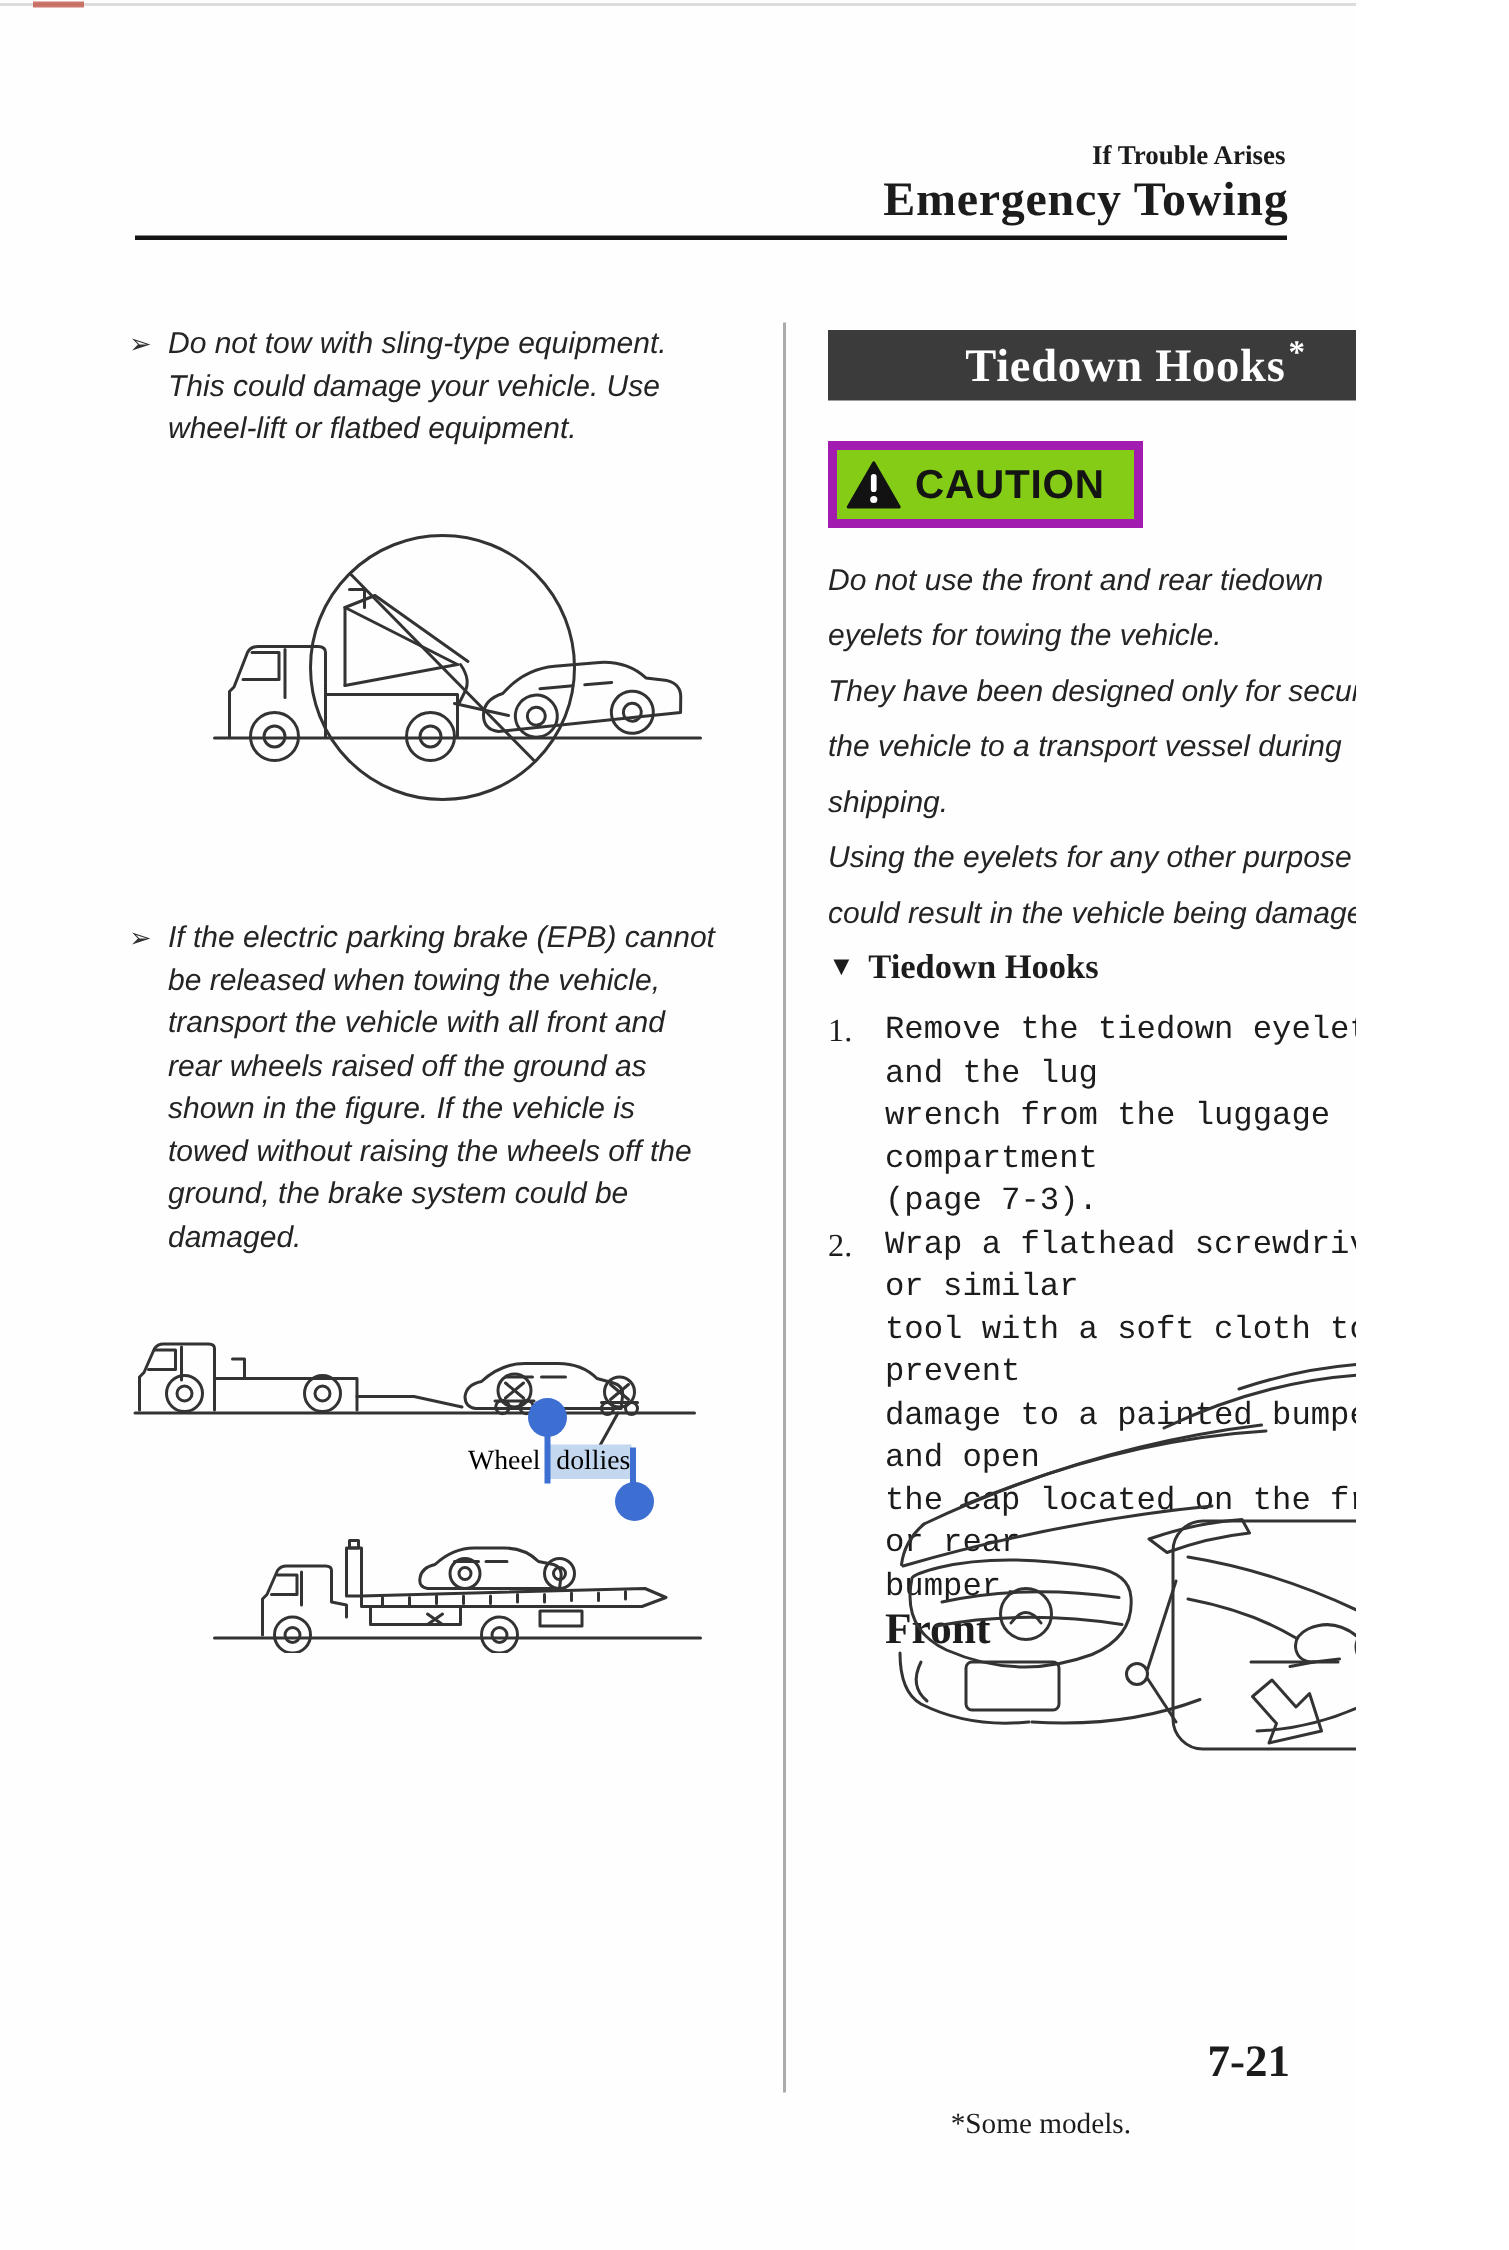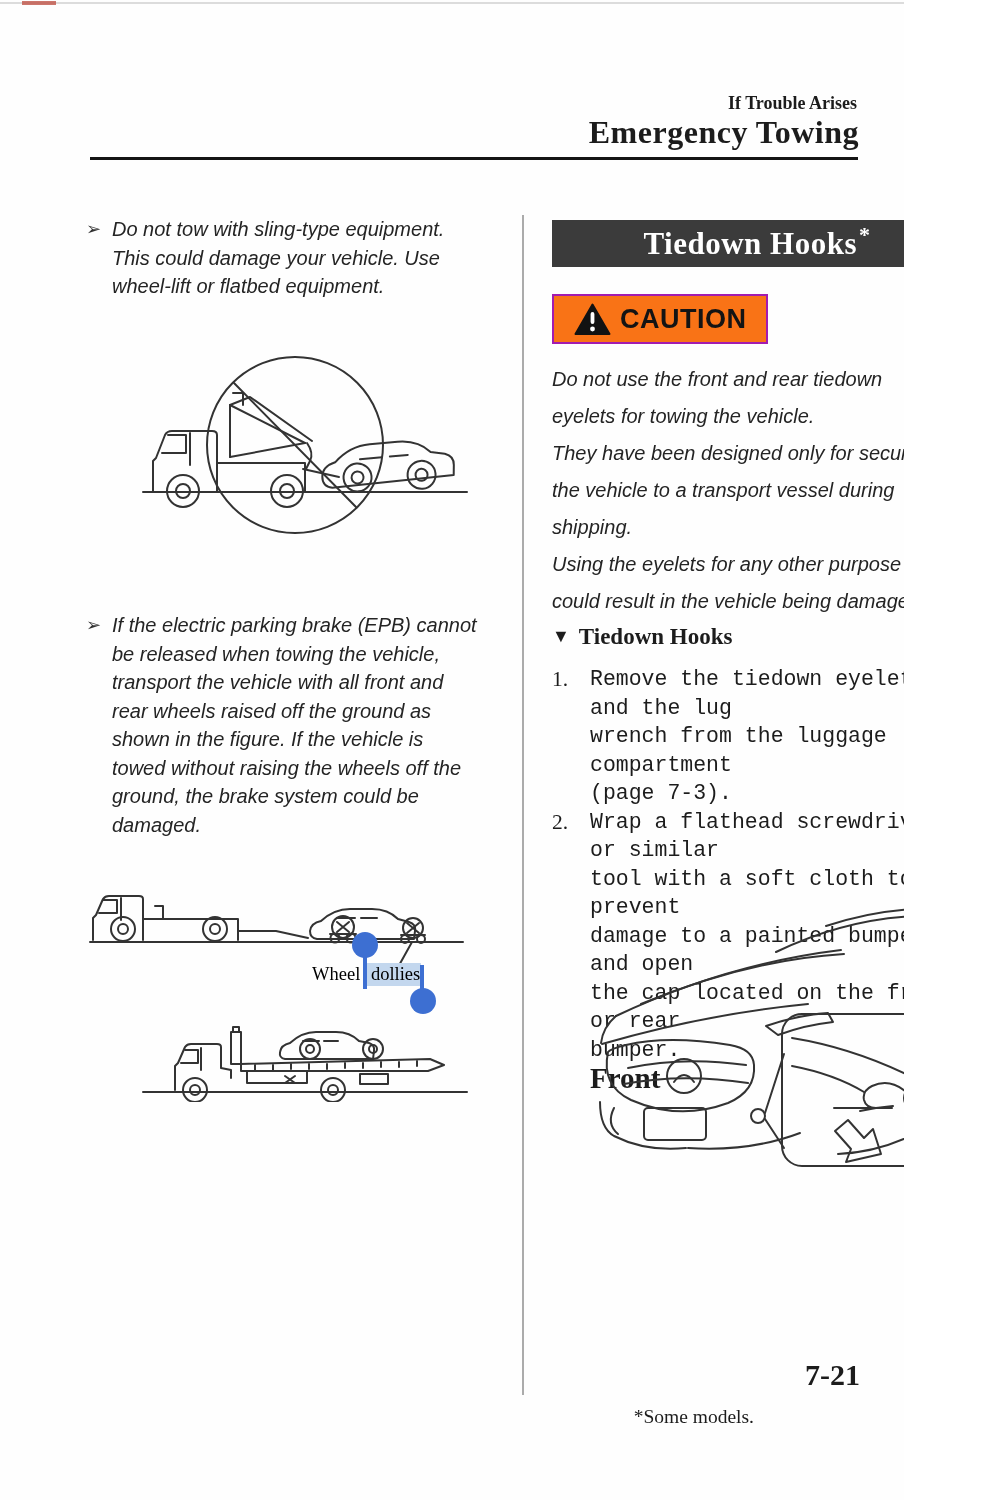--- a/index.html
+++ b/index.html
@@ -41,22 +41,22 @@
   .handle-end{right:-15px;top:25px;}
 
   
   .divider{position:absolute;left:522px;top:215px;width:2px;height:1180px;background:#ababab;}
 
   
   .rightcol{position:absolute;left:552px;top:220px;width:410px;}
   .titlebar{height:47px;background:#3b3b3b;color:#fff;display:flex;align-items:center;justify-content:center;
             font-weight:bold;font-size:31px;letter-spacing:.5px;}
   .titlebar .ast{font-size:22px;position:relative;top:-9px;margin-left:2px;}
-  .cautionbox{margin-top:27px;width:192px;height:46px;border:2px solid #a21caf;background:#f97316;
-              display:flex;align-items:center;padding-left:20px;gap:9px;}
+  .cautionbox{margin-top:27px;width:192px;height:46px;border:6px solid #a21caf;background:#84cc16;
+              display:flex;align-items:center;padding-left:6px;gap:9px;}
   .cautionbox .cword{font-family:"Liberation Sans",sans-serif;font-weight:bold;font-size:27px;
                      letter-spacing:.5px;color:#141414;}
   .cbody{margin-top:17px;font-family:"Liberation Sans",sans-serif;font-style:italic;
          font-size:20px;line-height:37px;color:#242424;}
   .subhead{margin-top:4px;font-weight:bold;font-size:23px;}
   .subhead .tri{font-size:18px;margin-right:9px;position:relative;top:-2px;}
   .steps{margin-top:15px;font-size:21.5px;line-height:28.5px;}
   .step{display:flex;}
   .step .num{flex:0 0 38px;}
   .step .txt{flex:1;font-family:Liberation Mono, monospace;}

